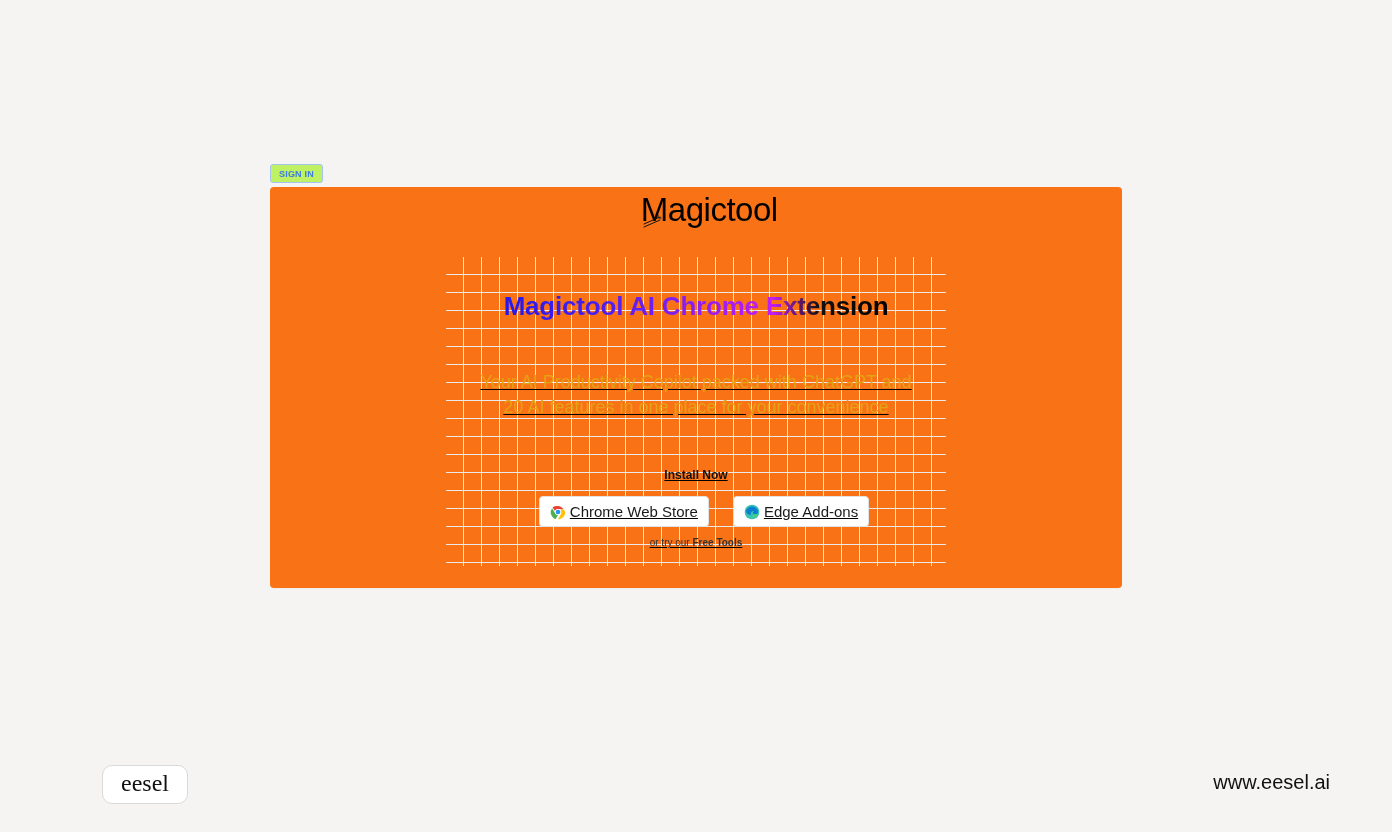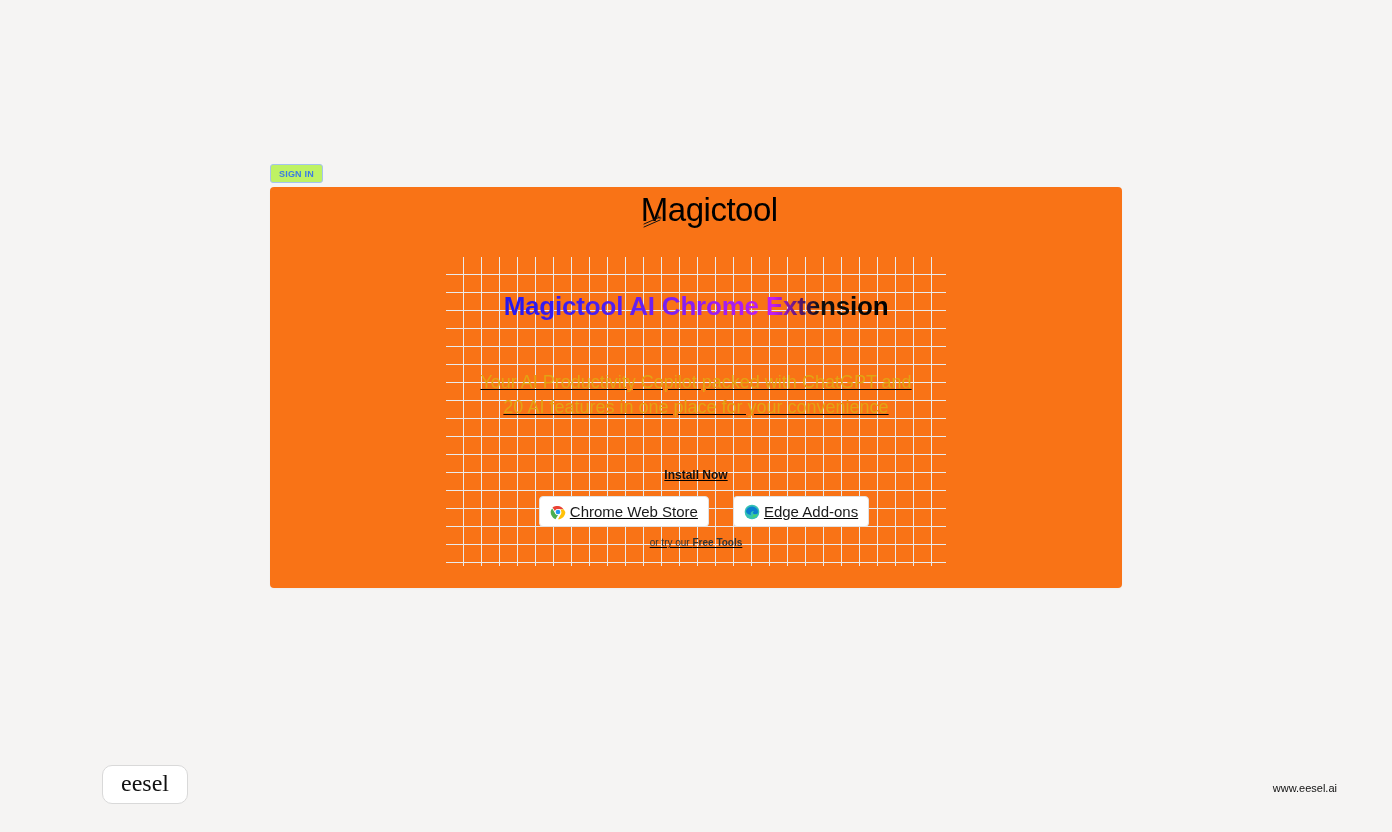--- a/index.html
+++ b/index.html
@@ -142,23 +142,23 @@
     border-radius: 10px;
     background:#fff;
     padding: 4px 18px 6px;
     font-family: Georgia, "Times New Roman", serif;
     font-size: 24px;
     color:#111;
     margin-left:40px;
   }
   .eesel-url {
     position: absolute;
-    right: 55px;
+    right: 62px;
     bottom: 38px;
-    font-size: 11px;
+    font-size: 20px;
     color:#111;
   }
 </style>
 </head>
 <body>
 
 <div class="card-wrap">
 
   <button class="signin-btn">SIGN IN</button>
 

